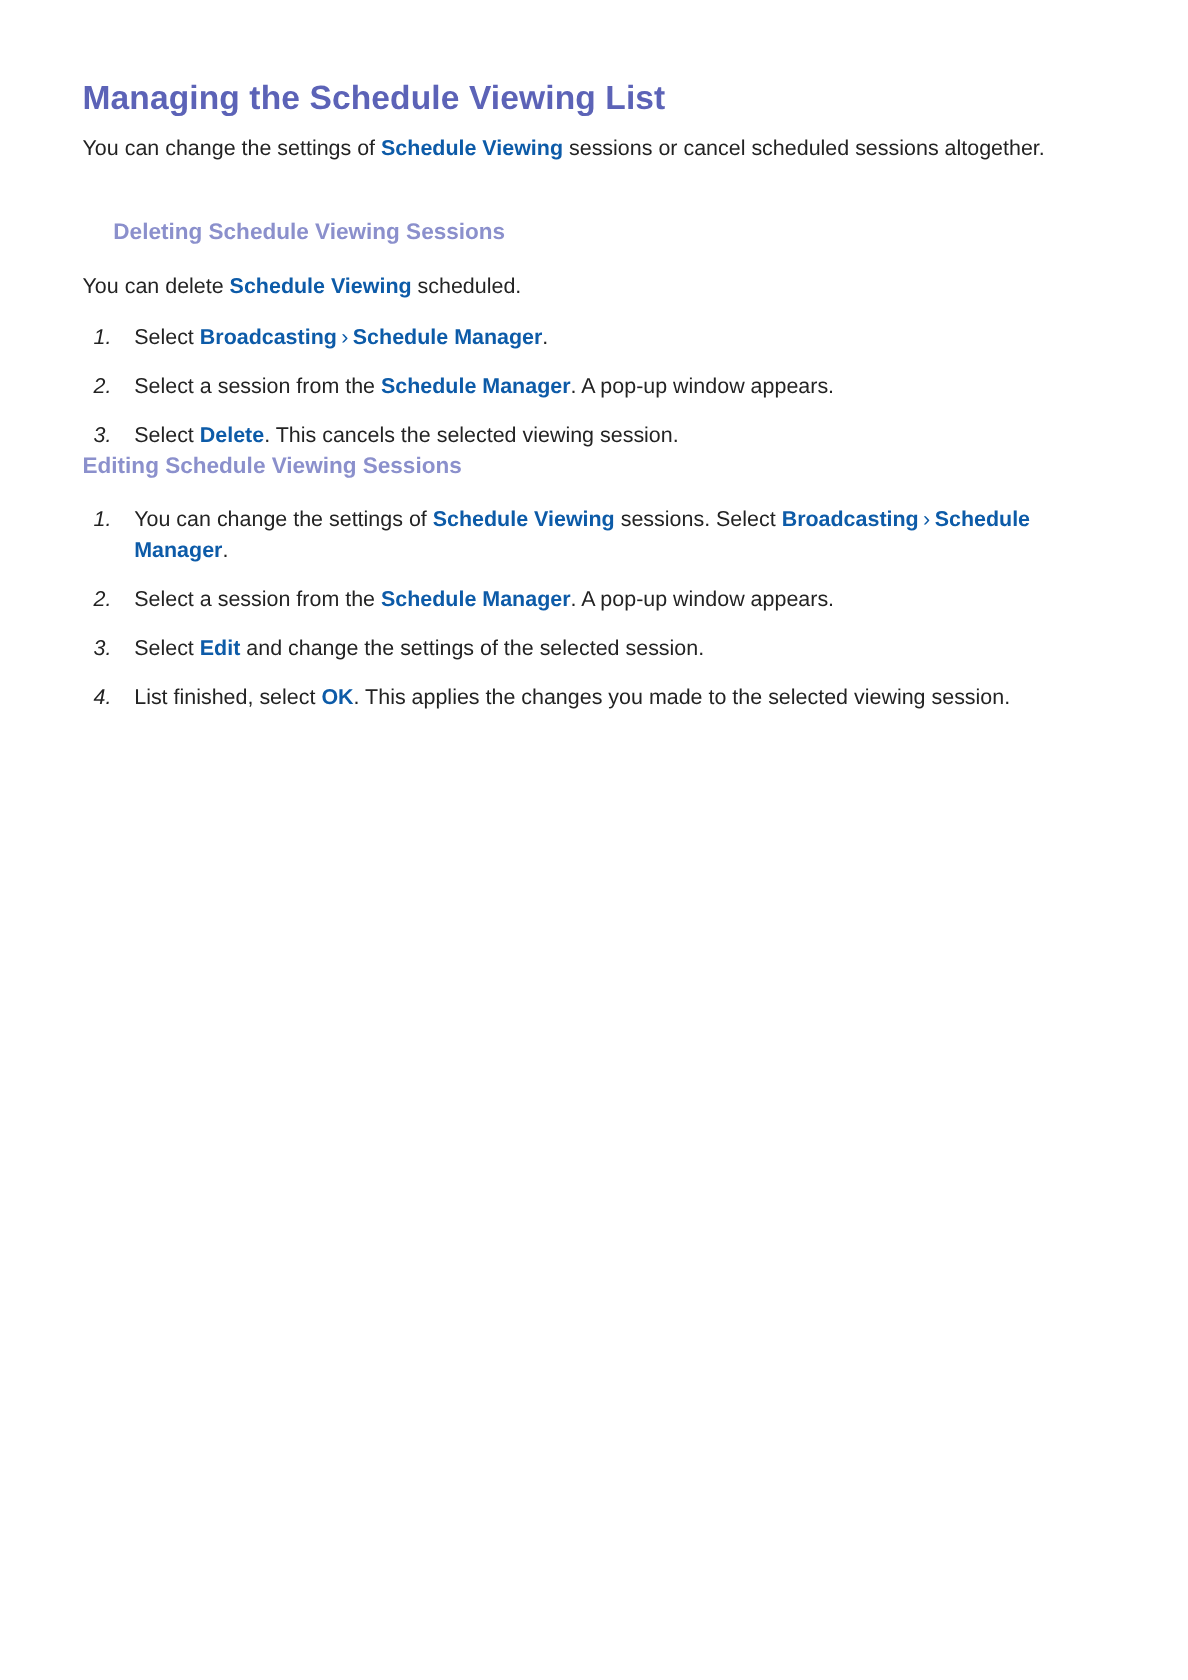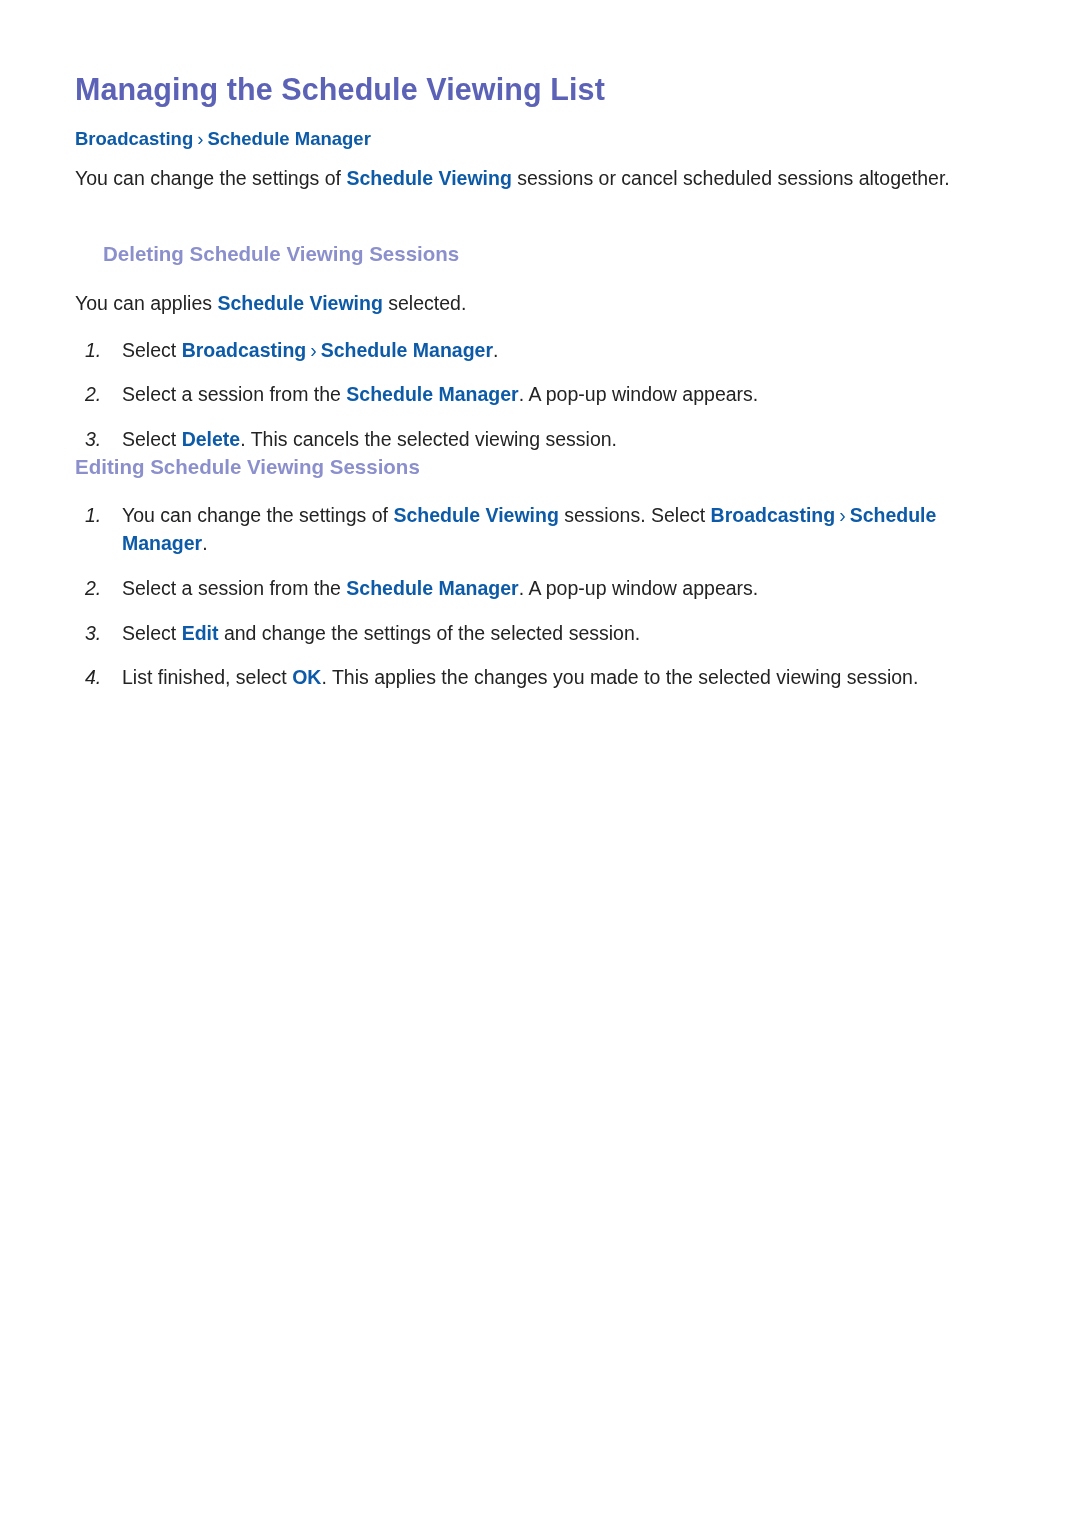--- a/index.html
+++ b/index.html
@@ -121,31 +121,28 @@
   .li-body { display: block; }
 </style>
 </head>
 <body>
 
 <div class="page">
   <div class="content">
 
     <h1 class="doc-title">Managing the Schedule Viewing List</h1>
 
-    <div class="breadcrumb">
-      <span>Broadcasting</span><span class="sep">›</span><span>Schedule Manager</span>
-    </div>
 
     <p class="para">
       <span>You can change the settings of </span><span class="hl">Schedule Viewing</span><span> sessions or cancel scheduled sessions altogether.</span>
     </p>
 
     <div id="sections-host">
         <h2 class="section-heading sec-deleting">Deleting Schedule Viewing Sessions</h2>
-        <p class="section-intro"><span>You can applies </span><span class="hl">Schedule Viewing</span><span> selected.</span></p>
+        <p class="section-intro"><span>You can delete </span><span class="hl">Schedule Viewing</span><span> scheduled.</span></p>
         <ol class="olist first-after-intro">
           <li>
             <span class="marker">1.</span>
             <span class="li-body"><span>Select </span><span class="hl">Broadcasting</span><span class="hl sep-wrap" style="font-weight: normal; padding: 0px 4px; color: rgb(13, 91, 168);">›</span><span class="hl">Schedule Manager</span><span>.</span></span>
           </li>
           <li>
             <span class="marker">2.</span>
             <span class="li-body"><span>Select a session from the </span><span class="hl">Schedule Manager</span><span>. A pop-up window appears.</span></span>
           </li>
           <li>

